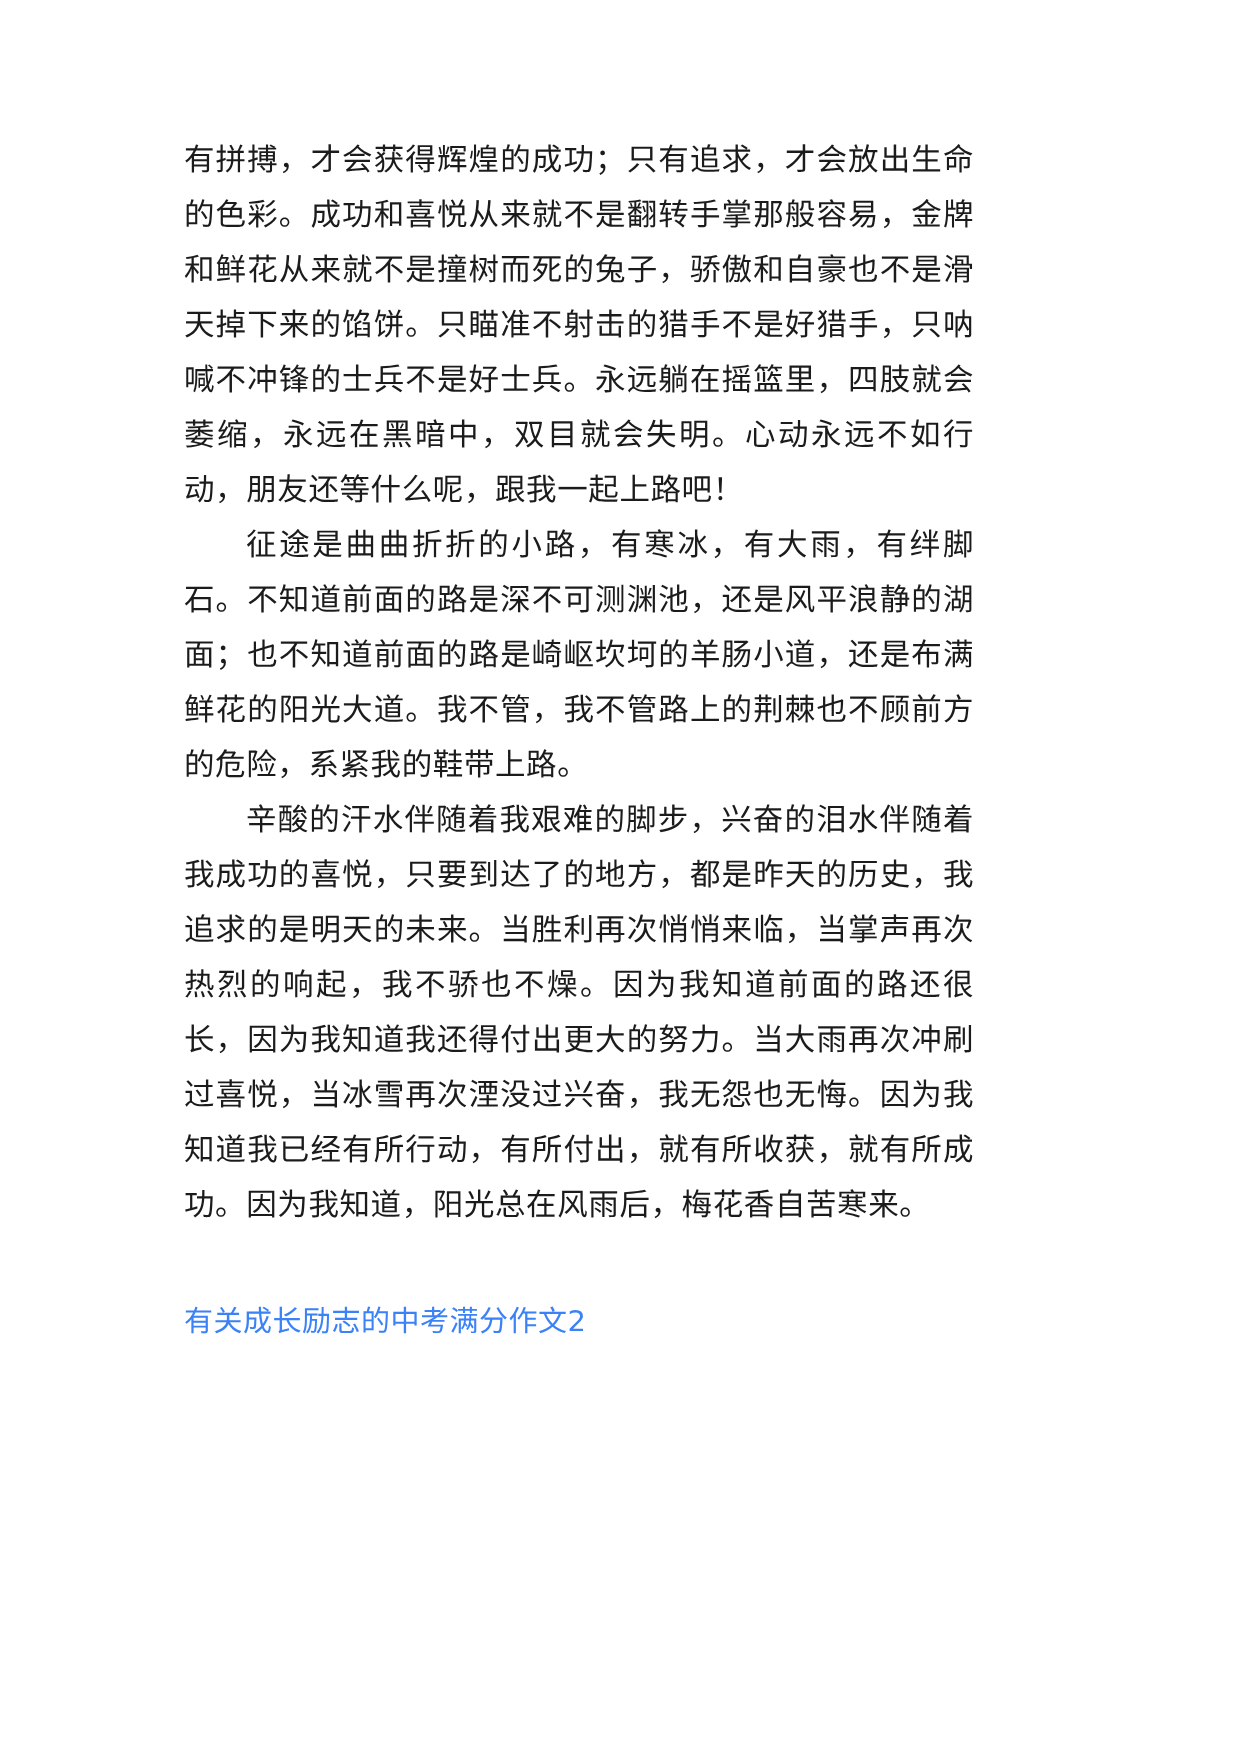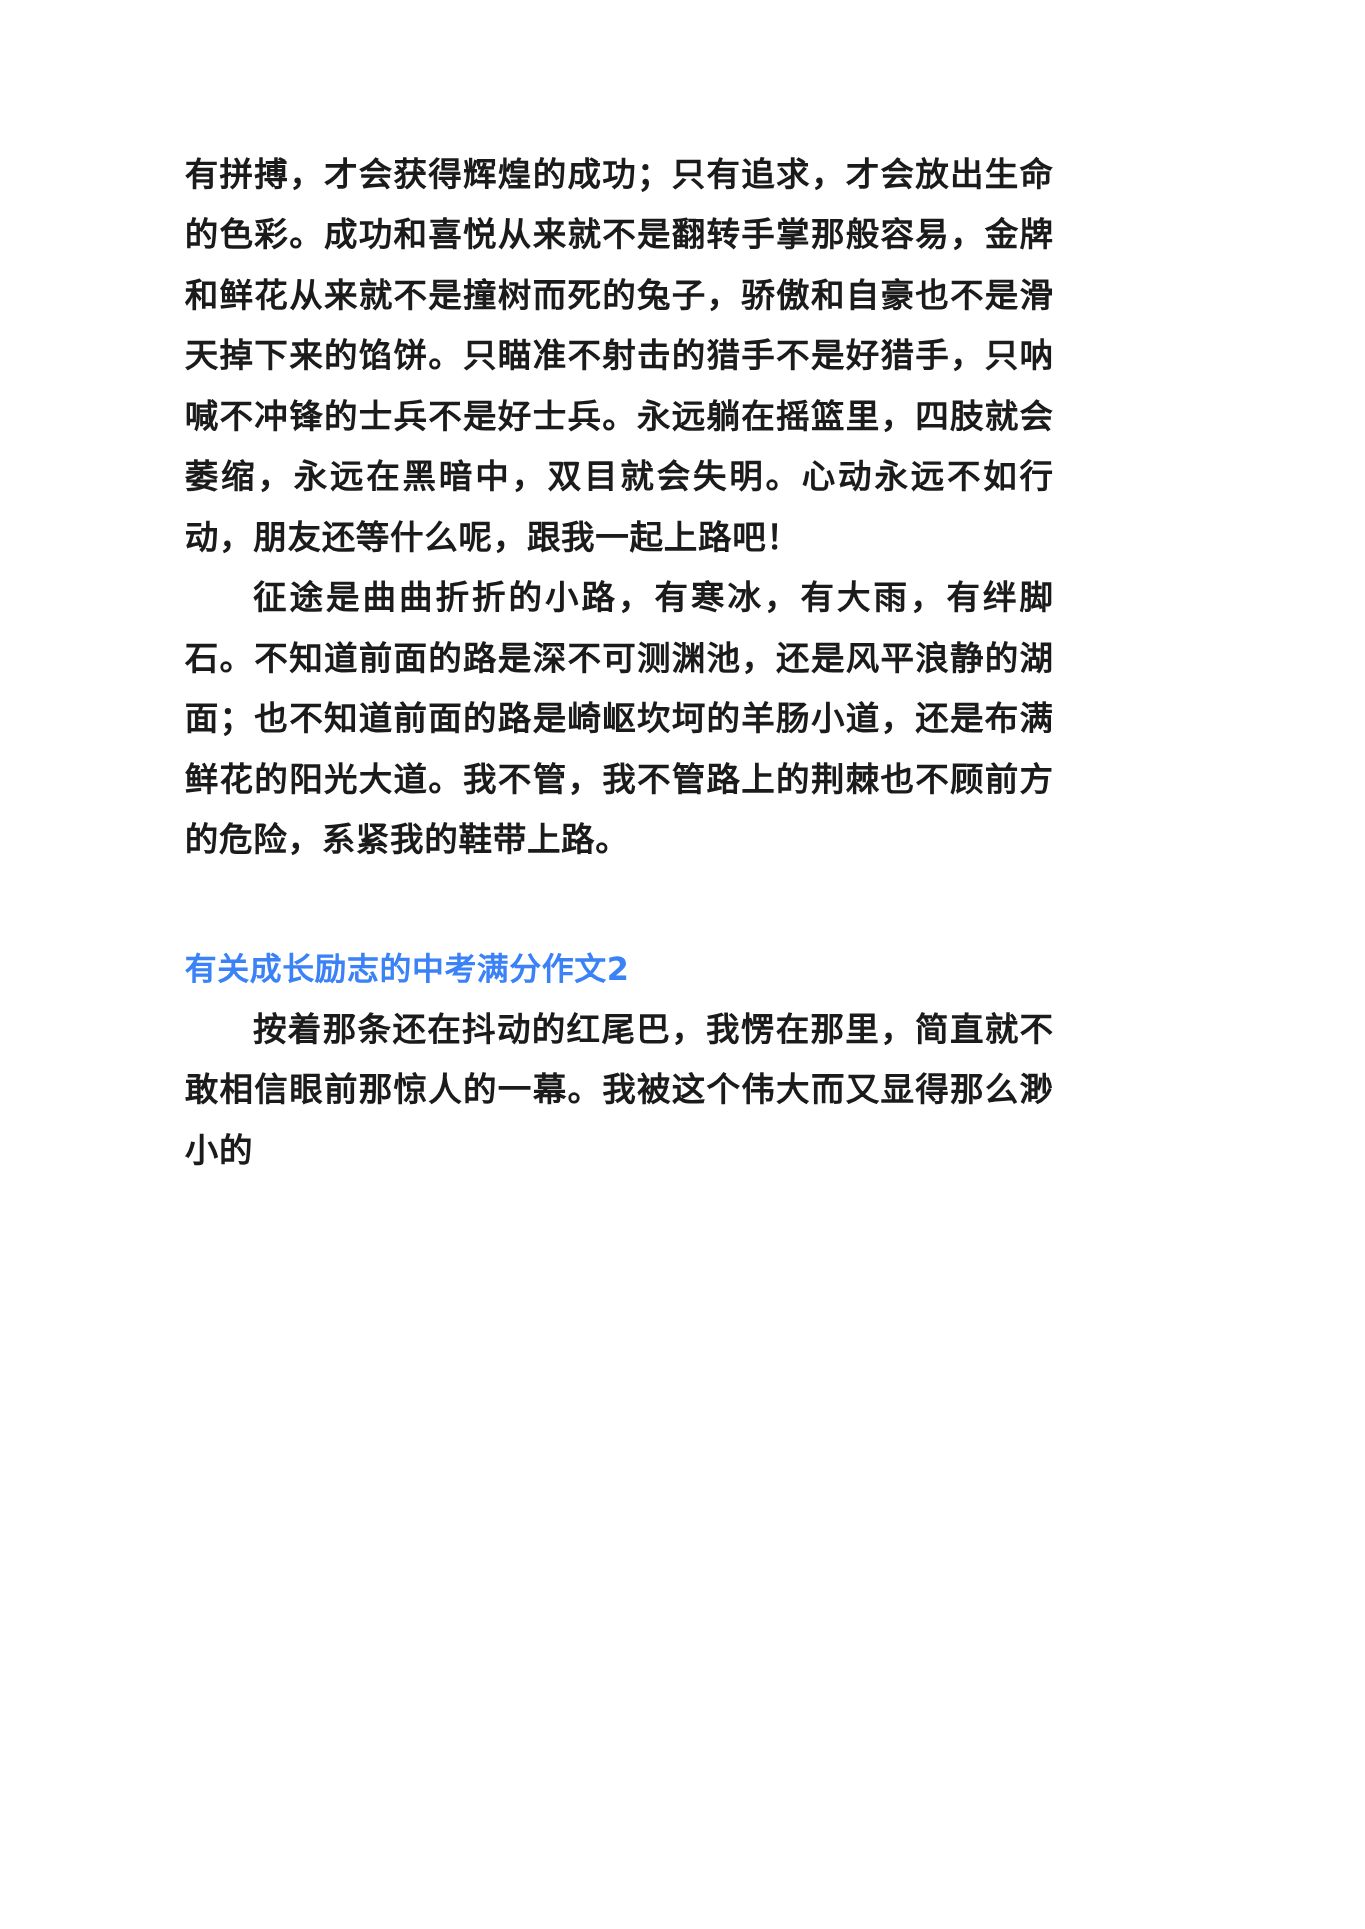--- a/index.html
+++ b/index.html
@@ -11,24 +11,23 @@
     position: relative;
     width: 1241px;
     height: 1754px;
     margin: 0 auto;
     background: #ffffff;
     box-sizing: border-box;
     overflow: hidden;
   }
   .content {
     position: absolute;
-    left: 168px;
+    left: 184px;
     top: 132px;
     width: 790px;
-    font-weight: bold;
   }
   .para {
     font-family: "DejaVu Sans", sans-serif;
     font-size: 30.5px;
     line-height: 55px;
     color: #1b1b1b;
     margin: 0;
     text-align: justify;
     text-justify: inter-character;
     letter-spacing: 0.6px;
@@ -55,21 +54,21 @@
 </head>
 <body>
 
 <div class="page">
   <div class="content">
 
     <p class="para">有拼搏，才会获得辉煌的成功；只有追求，才会放出生命的色彩。成功和喜悦从来就不是翻转手掌那般容易，金牌和鲜花从来就不是撞树而死的兔子，骄傲和自豪也不是滑天掉下来的馅饼。只瞄准不射击的猎手不是好猎手，只呐喊不冲锋的士兵不是好士兵。永远躺在摇篮里，四肢就会萎缩，永远在黑暗中，双目就会失明。心动永远不如行动，朋友还等什么呢，跟我一起上路吧！</p>
 
     <p class="para indent">征途是曲曲折折的小路，有寒冰，有大雨，有绊脚石。不知道前面的路是深不可测渊池，还是风平浪静的湖面；也不知道前面的路是崎岖坎坷的羊肠小道，还是布满鲜花的阳光大道。我不管，我不管路上的荆棘也不顾前方的危险，系紧我的鞋带上路。</p>
 
+    <p class="para indent">辛酸的汗水伴随着我艰难的脚步，兴奋的泪水伴随着我成功的喜悦，只要到达了的地方，都是昨天的历史，我追求的是明天的未来。当胜利再次悄悄来临，当掌声再次热烈的响起，我不骄也不燥。因为我知道前面的路还很长，因为我知道我还得付出更大的努力。当大雨再次冲刷过喜悦，当冰雪再次湮没过兴奋，我无怨也无悔。因为我知道我已经有所行动，有所付出，就有所收获，就有所成功。因为我知道，阳光总在风雨后，梅花香自苦寒来。</p>
 
     <div class="gap-before-heading"></div>
 
     <p class="heading">有关成长励志的中考满分作文2</p>
 
-    <p class="para indent">按着那条还在抖动的红尾巴，我愣在那里，简直就不敢相信眼前那惊人的一幕。我被这个伟大而又显得那么渺小的</p>
 
   </div>
 </div>
 
 </body></html>

